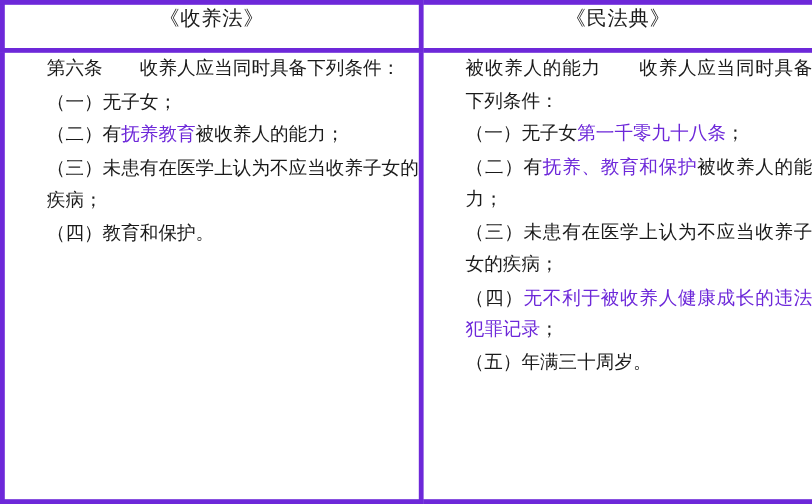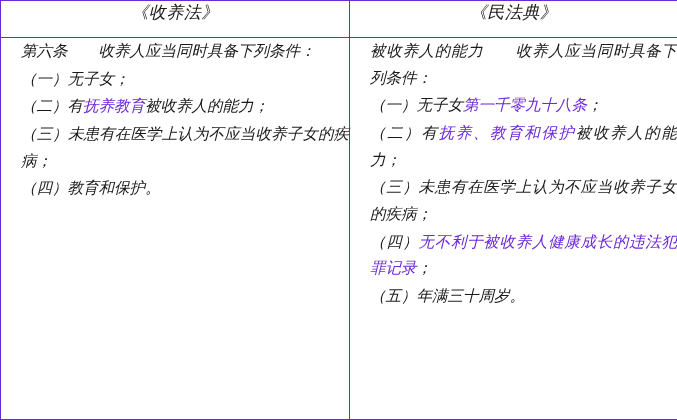--- a/index.html
+++ b/index.html
@@ -21,44 +21,43 @@
     box-sizing: border-box;
     background: #ffffff;
   }
   table.law-table {
     border-collapse: collapse;
     width: 677px;
     height: 420px;
     table-layout: fixed;
   }
   table.law-table td, table.law-table th {
-    border: 1px solid #6d28d9;
+    border: 4px solid #6d28d9;
     vertical-align: top;
     padding: 0;
-    font-style: italic;
   }
   
   .col-left { width: 349px; }
   .col-right { width: 328px; }
 
   .head-cell {
     height: 36px;
     text-align: center;
     vertical-align: middle;
     font-size: 17px;
     font-weight: normal;
     letter-spacing: 0.5px;
   }
   .body-cell {
     padding: 9px 10px 6px 10px;
     font-size: 15.5px;
     line-height: 1.72;
   }
   .para {
-    margin: 0 0 1px 0;
+    margin: 0 0 1px 15px;
     text-align: justify;
     text-justify: inter-ideograph;
     padding-left: 20px;
   }
   .hl {
     color: #6d28d9;
   }
 </style>
 </head>
 <body>

